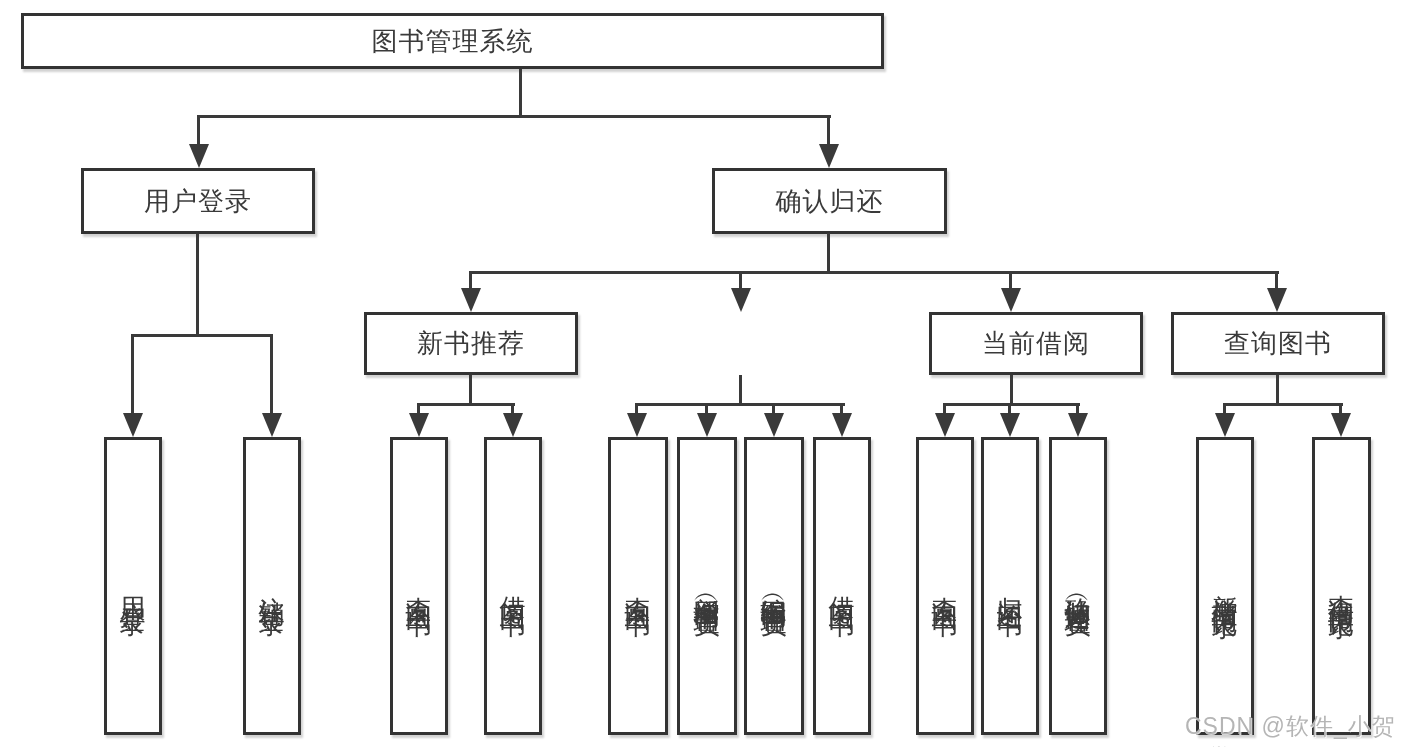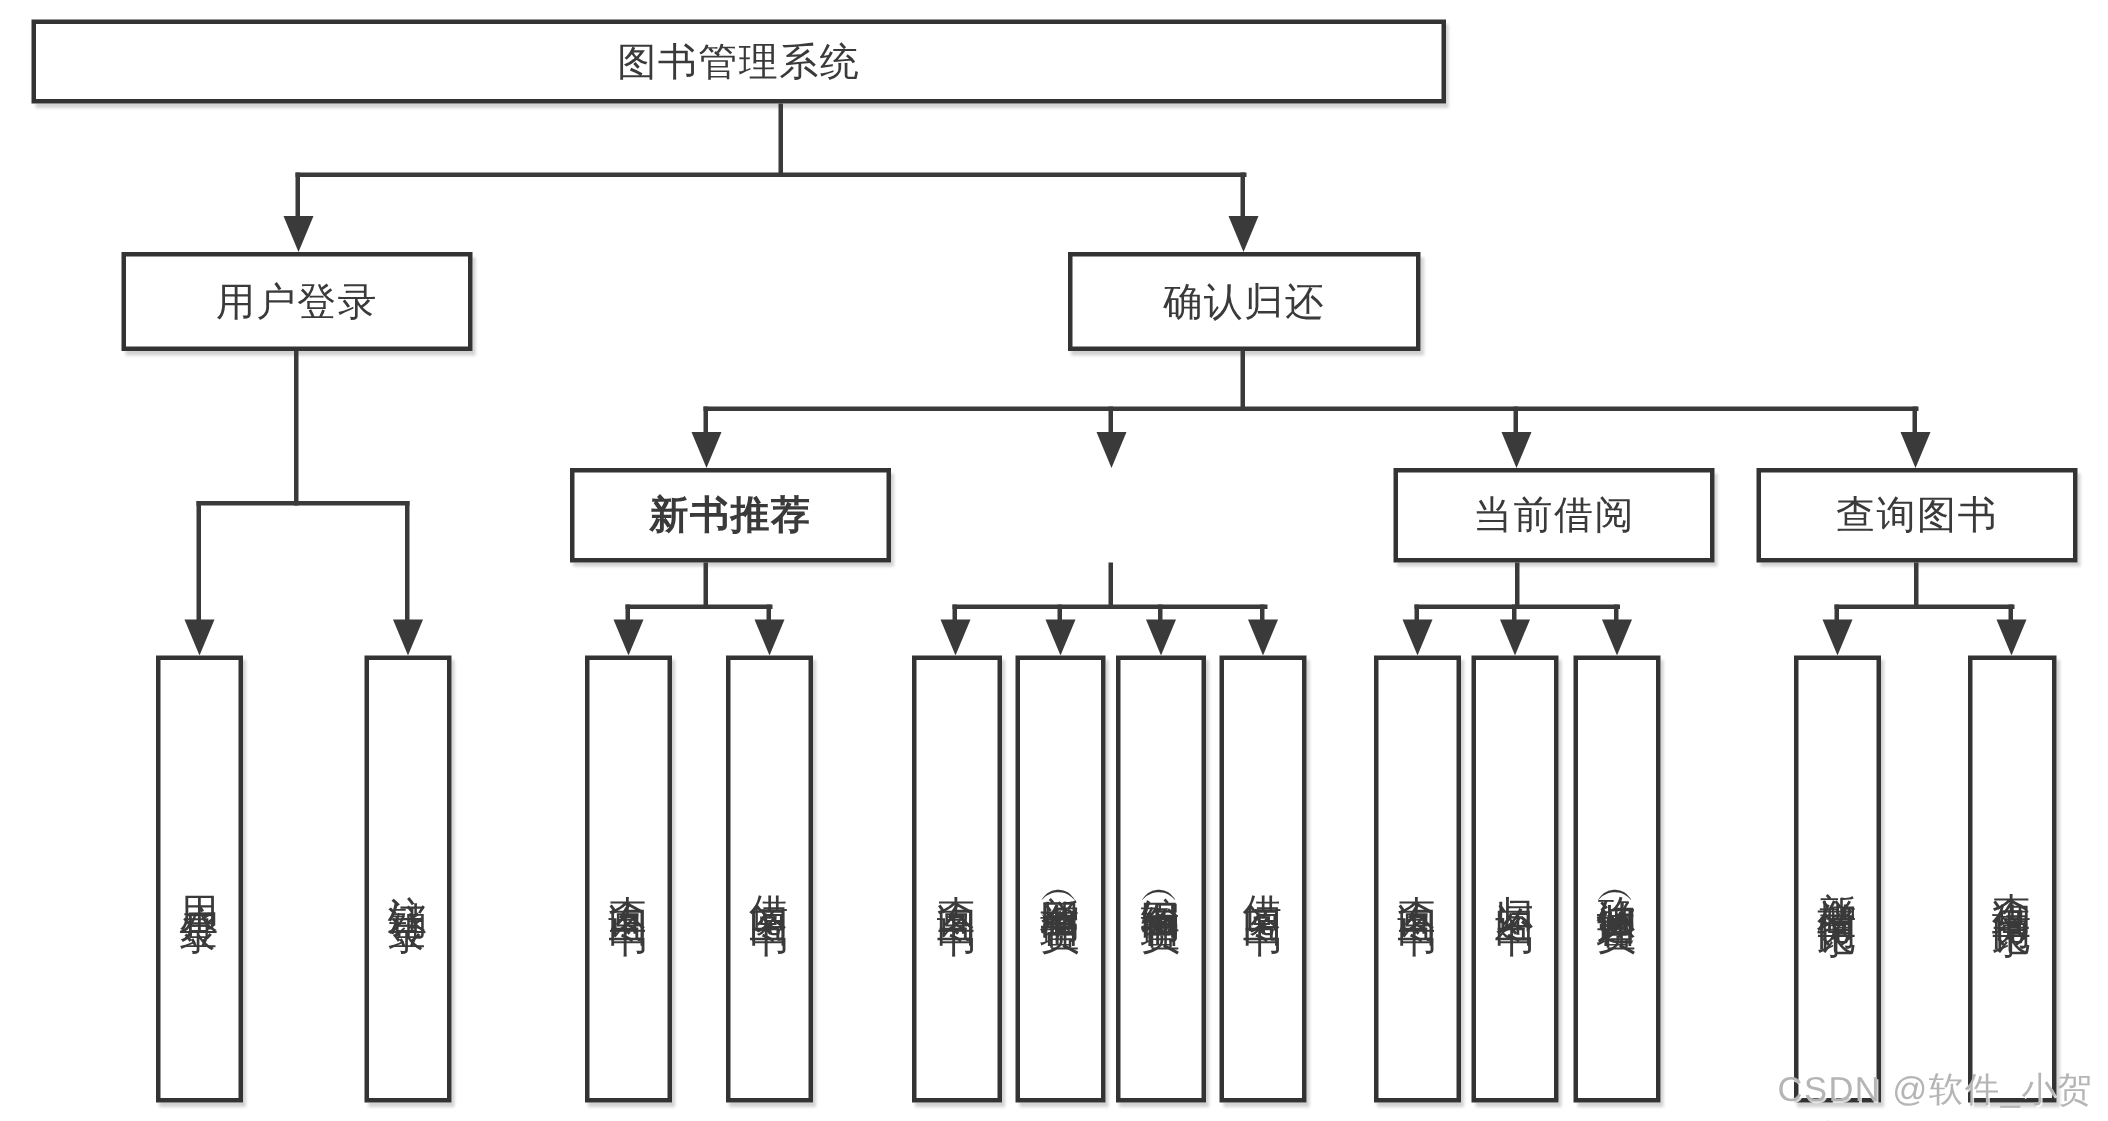--- a/index.html
+++ b/index.html
@@ -31,21 +31,21 @@
     position:absolute;left:1185px;top:711px;z-index:5;
     color:#b5b5b5;font-size:23px;letter-spacing:1px;
     text-shadow:1px 1px 0 rgba(255,255,255,0.8);
   }
 </style>
 </head>
 <body>
 
 <div id="canvas">
 
-  <div class="box" style="left:21px;top:13px;width:943px;height:56px;">
+  <div class="box" style="left:21px;top:13px;width:863px;height:56px;">
     <span>图书管理系统</span>
   </div>
 
   <div>
     <div class="v-line" style="left:519px;top:69px;height:49px;"></div>
     <div class="h-line" style="left:197px;top:115px;width:634px;"></div>
     <div class="v-line" style="left:197px;top:115px;height:31px;"></div>
     <div class="arrow" style="left:189px;top:144px;"></div>
     <div class="v-line" style="left:827px;top:115px;height:31px;"></div>
     <div class="arrow" style="left:819px;top:144px;"></div>
@@ -73,21 +73,21 @@
     <div class="v-line" style="left:469px;top:271px;height:20px;"></div>
     <div class="arrow" style="left:461px;top:288px;"></div>
     <div class="v-line" style="left:739px;top:271px;height:20px;"></div>
     <div class="arrow" style="left:731px;top:288px;"></div>
     <div class="v-line" style="left:1009px;top:271px;height:20px;"></div>
     <div class="arrow" style="left:1001px;top:288px;"></div>
     <div class="v-line" style="left:1275px;top:271px;height:20px;"></div>
     <div class="arrow" style="left:1267px;top:288px;"></div>
   </div>
 
-  <div class="box lvl3" style="left:380px;font-weight:bold;">
+  <div class="box lvl3" style="left:364px;">
     <span>新书推荐</span>
   </div>
   <div class="box lvl3" style="left:905px;margin-left:24px;">
     <span>当前借阅</span>
   </div>
   <div class="box lvl3" style="left:1171px;">
     <span>查询图书</span>
   </div>
 
   <div>

